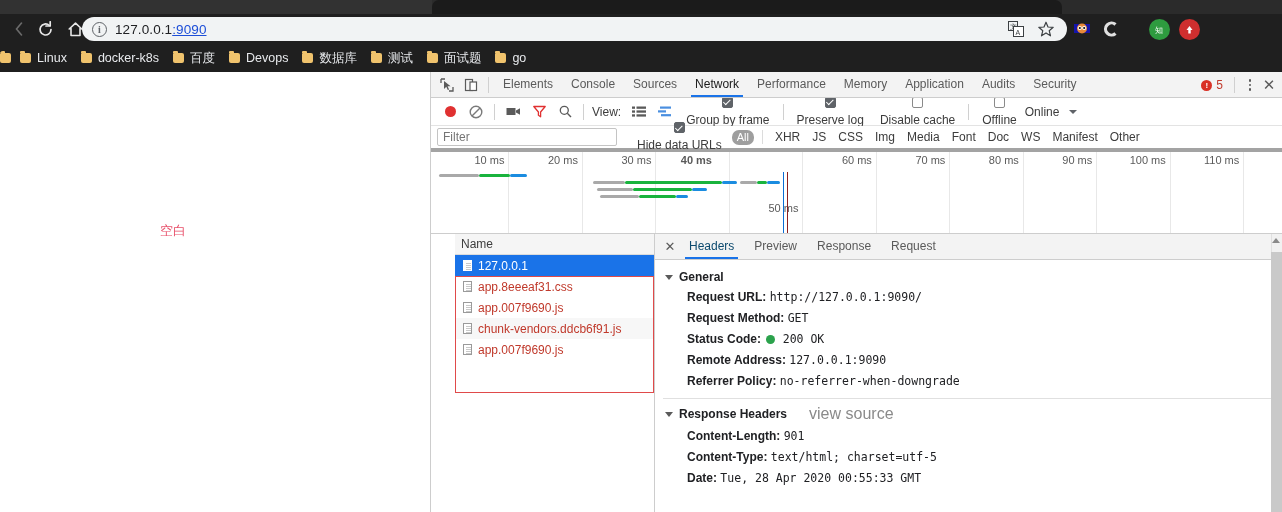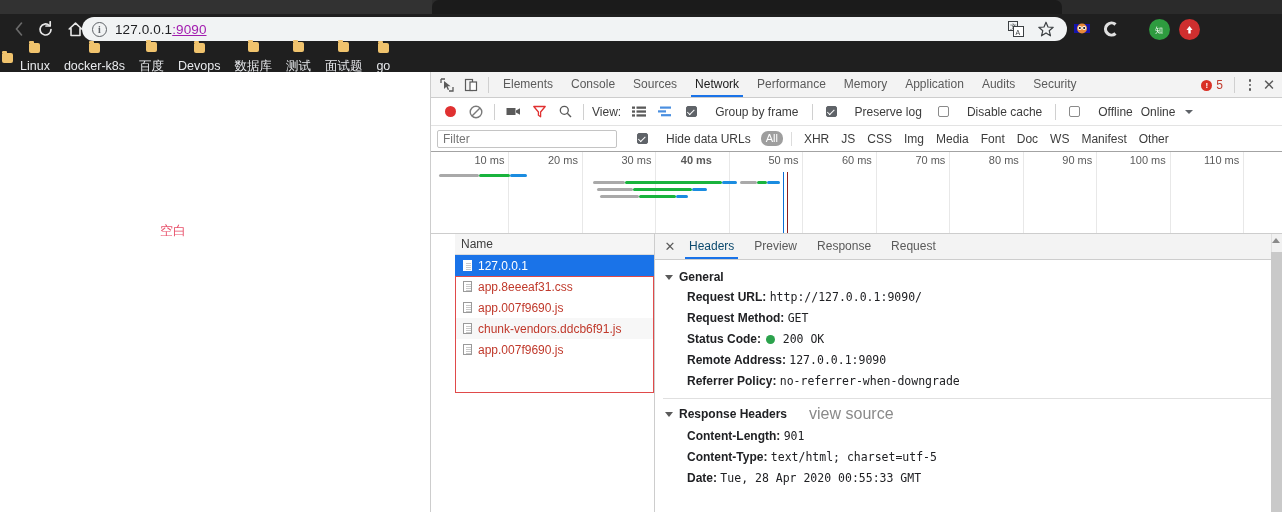--- a/index.html
+++ b/index.html
@@ -44,21 +44,21 @@
     border:1.2px solid #5f6368; color:#5f6368;
     font-size:10px; font-family:"Liberation Serif", serif;
     display:flex;align-items:center;justify-content:center;
     margin-right:8px; flex:0 0 auto; font-weight:bold;
   }
   .omni-url{
     font-size:13.5px; color:#202124; letter-spacing:0.1px;
     white-space:nowrap; overflow:hidden;
   }
   .omni-url .host{ color:#202124; }
-  .omni-url .port{ color:#a21caf;text-decoration:underline; }
+  .omni-url .port{ color:#1d4ed8;text-decoration:underline; }
   .omni-right{
     position:absolute; right:12px; top:3px; display:flex; gap:12px; align-items:center;
   }
   .omni-ic{ width:18px;height:18px; color:#3c4043; display:flex;align-items:center;justify-content:center;}
   .ext-icons{
     position:absolute; left:1072px; top:14px; height:30px;
     display:flex; align-items:center; gap:9px;
   }
   .ext-ic{ width:20px;height:20px; display:flex;align-items:center;justify-content:center; border-radius:3px;}
   .profile-badge{
@@ -67,21 +67,21 @@
     font-size:9px; color:#fff;
   }
 
   
   .bookmarks{
     position:absolute; left:0; top:44px; width:1282px; height:28px;
     background:#1f1f1f; display:flex; align-items:center; padding-left:0px;
   }
   .bm{
     display:flex; align-items:center; gap:6px; padding:2px 8px 2px 6px;
-    color:#e8eaed; font-size:12.5px; white-space:nowrap; border-radius:3px;flex-direction:column;
+    color:#e8eaed; font-size:12.5px; white-space:nowrap; border-radius:3px;
   }
   .bm-folder{
     width:11px;height:10px; background:#f0c36d; border-radius:1px 2px 2px 2px; position:relative;
     flex:0 0 auto;
   }
   .bm-folder:before{
     content:""; position:absolute; left:0; top:-2px; width:5px;height:2px;
     background:#f0c36d; border-radius:1px 1px 0 0;
   }
   .bm-clip{ overflow:hidden; width:14px; }
@@ -142,29 +142,29 @@
   .cbx{
     width:11px;height:11px;border:1px solid #8a8a8a;border-radius:2px;
     display:inline-flex;align-items:center;justify-content:center; background:#fff;
     flex:0 0 auto;
   }
   .cbx.on{ background:#5f6368; border-color:#5f6368; }
   .cbx.on:after{
     content:""; width:6px;height:3px; border-left:1.6px solid #fff;border-bottom:1.6px solid #fff;
     transform:rotate(-45deg) translate(0px,-1px);
   }
-  .cbx-lab{ display:flex; align-items:center; gap:18px; margin:0 8px; white-space:nowrap;}
+  .cbx-lab{ display:flex; align-items:center; gap:5px; margin:0 8px; white-space:nowrap;flex-direction:column;}
   .caret-dn{
     width:0;height:0;border-left:4px solid transparent;border-right:4px solid transparent;
     border-top:4.5px solid #5f6368; margin-left:10px;
   }
 
   
   .dt-filterbar{
-    height:26px; border-bottom:1px solid #a3a3a3; background:#fff;
+    height:26px; border-bottom:4px solid #a3a3a3; background:#fff;
     display:flex; align-items:center; padding-left:6px; font-size:12px; color:#3c3c3c;
   }
   .filter-input{
     width:180px; height:18px; border:1px solid #c4c4c4; border-radius:2px;
     font-size:12px; color:#9a9a9a; padding:0 5px; line-height:16px; background:#fff;
   }
   .type-pill{
     padding:1px 5px; border-radius:7px; background:#9e9e9e; color:#fff;
     font-size:11px; margin:0 2px; line-height:13px;
   }
@@ -527,21 +527,21 @@
       <div id="ov-layer" style="position:absolute;inset:0;">
           <div class="ov-tick" style="left: 77.4783px;"></div>
           <div class="ov-ticklabel" style="left: 77.4783px;">10 ms</div>
           <div class="ov-tick" style="left: 150.957px;"></div>
           <div class="ov-ticklabel" style="left: 150.957px;">20 ms</div>
           <div class="ov-tick" style="left: 224.435px;"></div>
           <div class="ov-ticklabel" style="left: 224.435px;">30 ms</div>
           <div class="ov-tick" style="left: 297.913px;"></div>
           <div class="ov-ticklabel" style="left: 285px; font-weight: bold;">40 ms</div>
           <div class="ov-tick" style="left: 371.391px;"></div>
-          <div class="ov-ticklabel" style="left: 371.391px;">50 ms</div>
+          <div class="ov-ticklabel" style="left: 371.391px; margin-top: 48px;">50 ms</div>
           <div class="ov-tick" style="left: 444.87px;"></div>
           <div class="ov-ticklabel" style="left: 444.87px;">60 ms</div>
           <div class="ov-tick" style="left: 518.348px;"></div>
           <div class="ov-ticklabel" style="left: 518.348px;">70 ms</div>
           <div class="ov-tick" style="left: 591.826px;"></div>
           <div class="ov-ticklabel" style="left: 591.826px;">80 ms</div>
           <div class="ov-tick" style="left: 665.304px;"></div>
           <div class="ov-ticklabel" style="left: 665.304px;">90 ms</div>
           <div class="ov-tick" style="left: 738.783px;"></div>
           <div class="ov-ticklabel" style="left: 738.783px;">100 ms</div>

